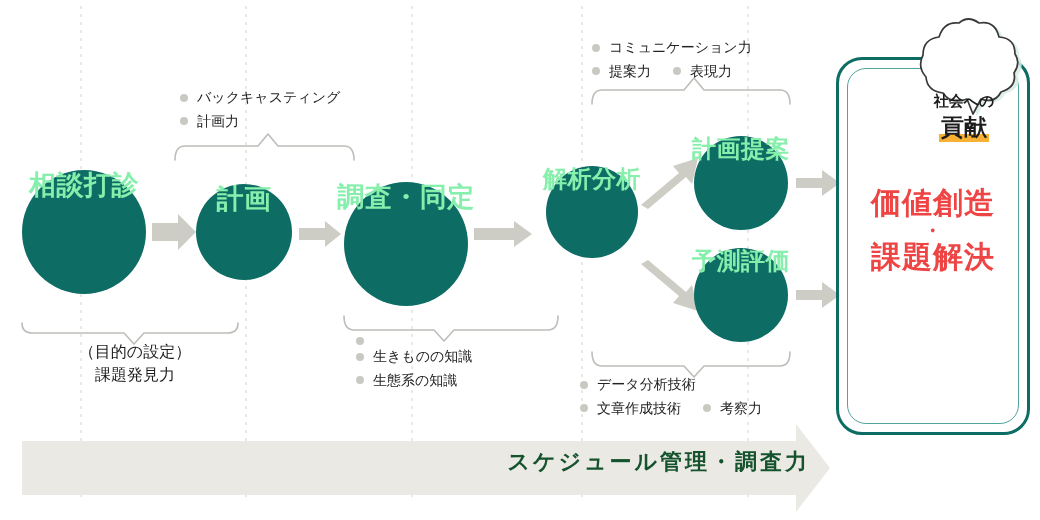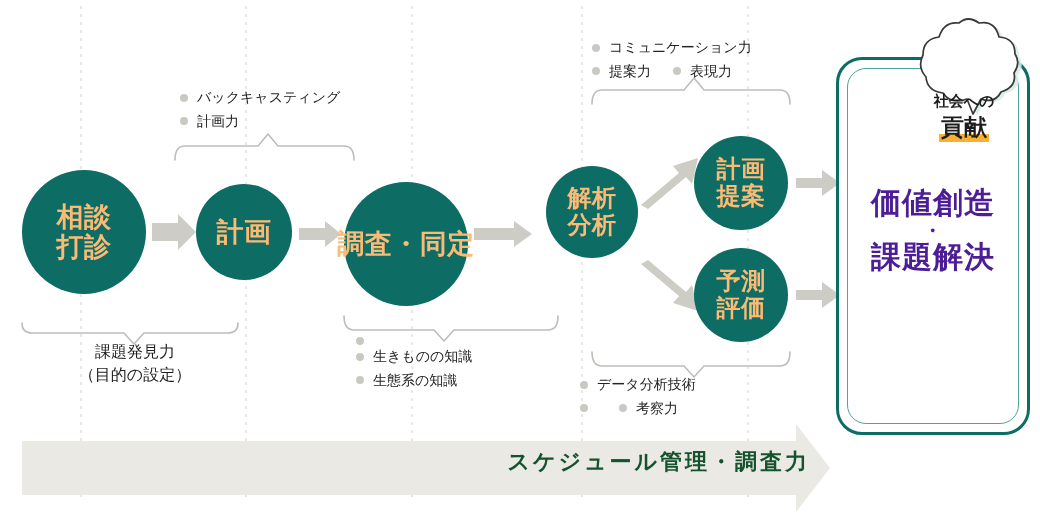--- a/index.html
+++ b/index.html
@@ -20,24 +20,23 @@
     left: 0; top: 0;
     width: 1040px;
     height: 520px;
   }
 
   
   .node {
     position: absolute;
     border-radius: 50%;
     background: #0d6c64;
-    color: #fdba74;
+    color: #86efac;
     display: flex;
-    flex-direction: column;
-    align-items: center;
+    flex-direction: row;
     justify-content: center;
     text-align: center;
     font-weight: 700;
     letter-spacing: 0.5px;
     line-height: 1.12;
   }
   .node .ln { display: block; white-space: nowrap; }
 
   #node-soudan { left: 22px;  top: 170px; width: 124px; height: 124px; font-size: 27px; }
   #node-keikaku { left: 196px; top: 184px; width: 96px;  height: 96px;  font-size: 27px; }
@@ -96,21 +95,21 @@
     left: 8px; top: 8px; right: 8px; bottom: 8px;
     border: 1.6px solid #4fa49c;
     border-radius: 19px;
     box-sizing: border-box;
   }
   #result-text {
     position: absolute;
     left: 836px; top: 185px;
     width: 194px;
     text-align: center;
-    color: #4c1d95;
+    color: #ef4444;
     font-weight: 700;
     font-size: 30px;
     line-height: 1.22;
     letter-spacing: 1px;
   }
   #result-text .mid { font-size: 19px; line-height: 0.9; display:block; }
 
   
   #cloud {
     position: absolute;
@@ -283,32 +282,33 @@
   <div class="skills" id="skills-data">
     <div class="row">
       <span class="item">
         <span class="bullet"></span>
         <span>データ分析技術</span>
       </span>
     </div>
     <div class="row">
       <span class="item">
         <span class="bullet"></span>
+        <span>文章作成技術</span>
       </span>
       <span class="gap"></span>
       <span class="item">
         <span class="bullet"></span>
         <span>考察力</span>
       </span>
     </div>
   </div>
 
   <div class="caption" id="caption-kadai">
+    <div>（目的の設定）</div>
     <div>課題発見力</div>
-    <div>（目的の設定）</div>
   </div>
 
   <div id="result-panel">
     <div id="result-panel-inner"></div>
   </div>
   <div id="result-text">
     <span>価値創造</span>
     <span class="mid">・</span>
     <span>課題解決</span>
   </div>

